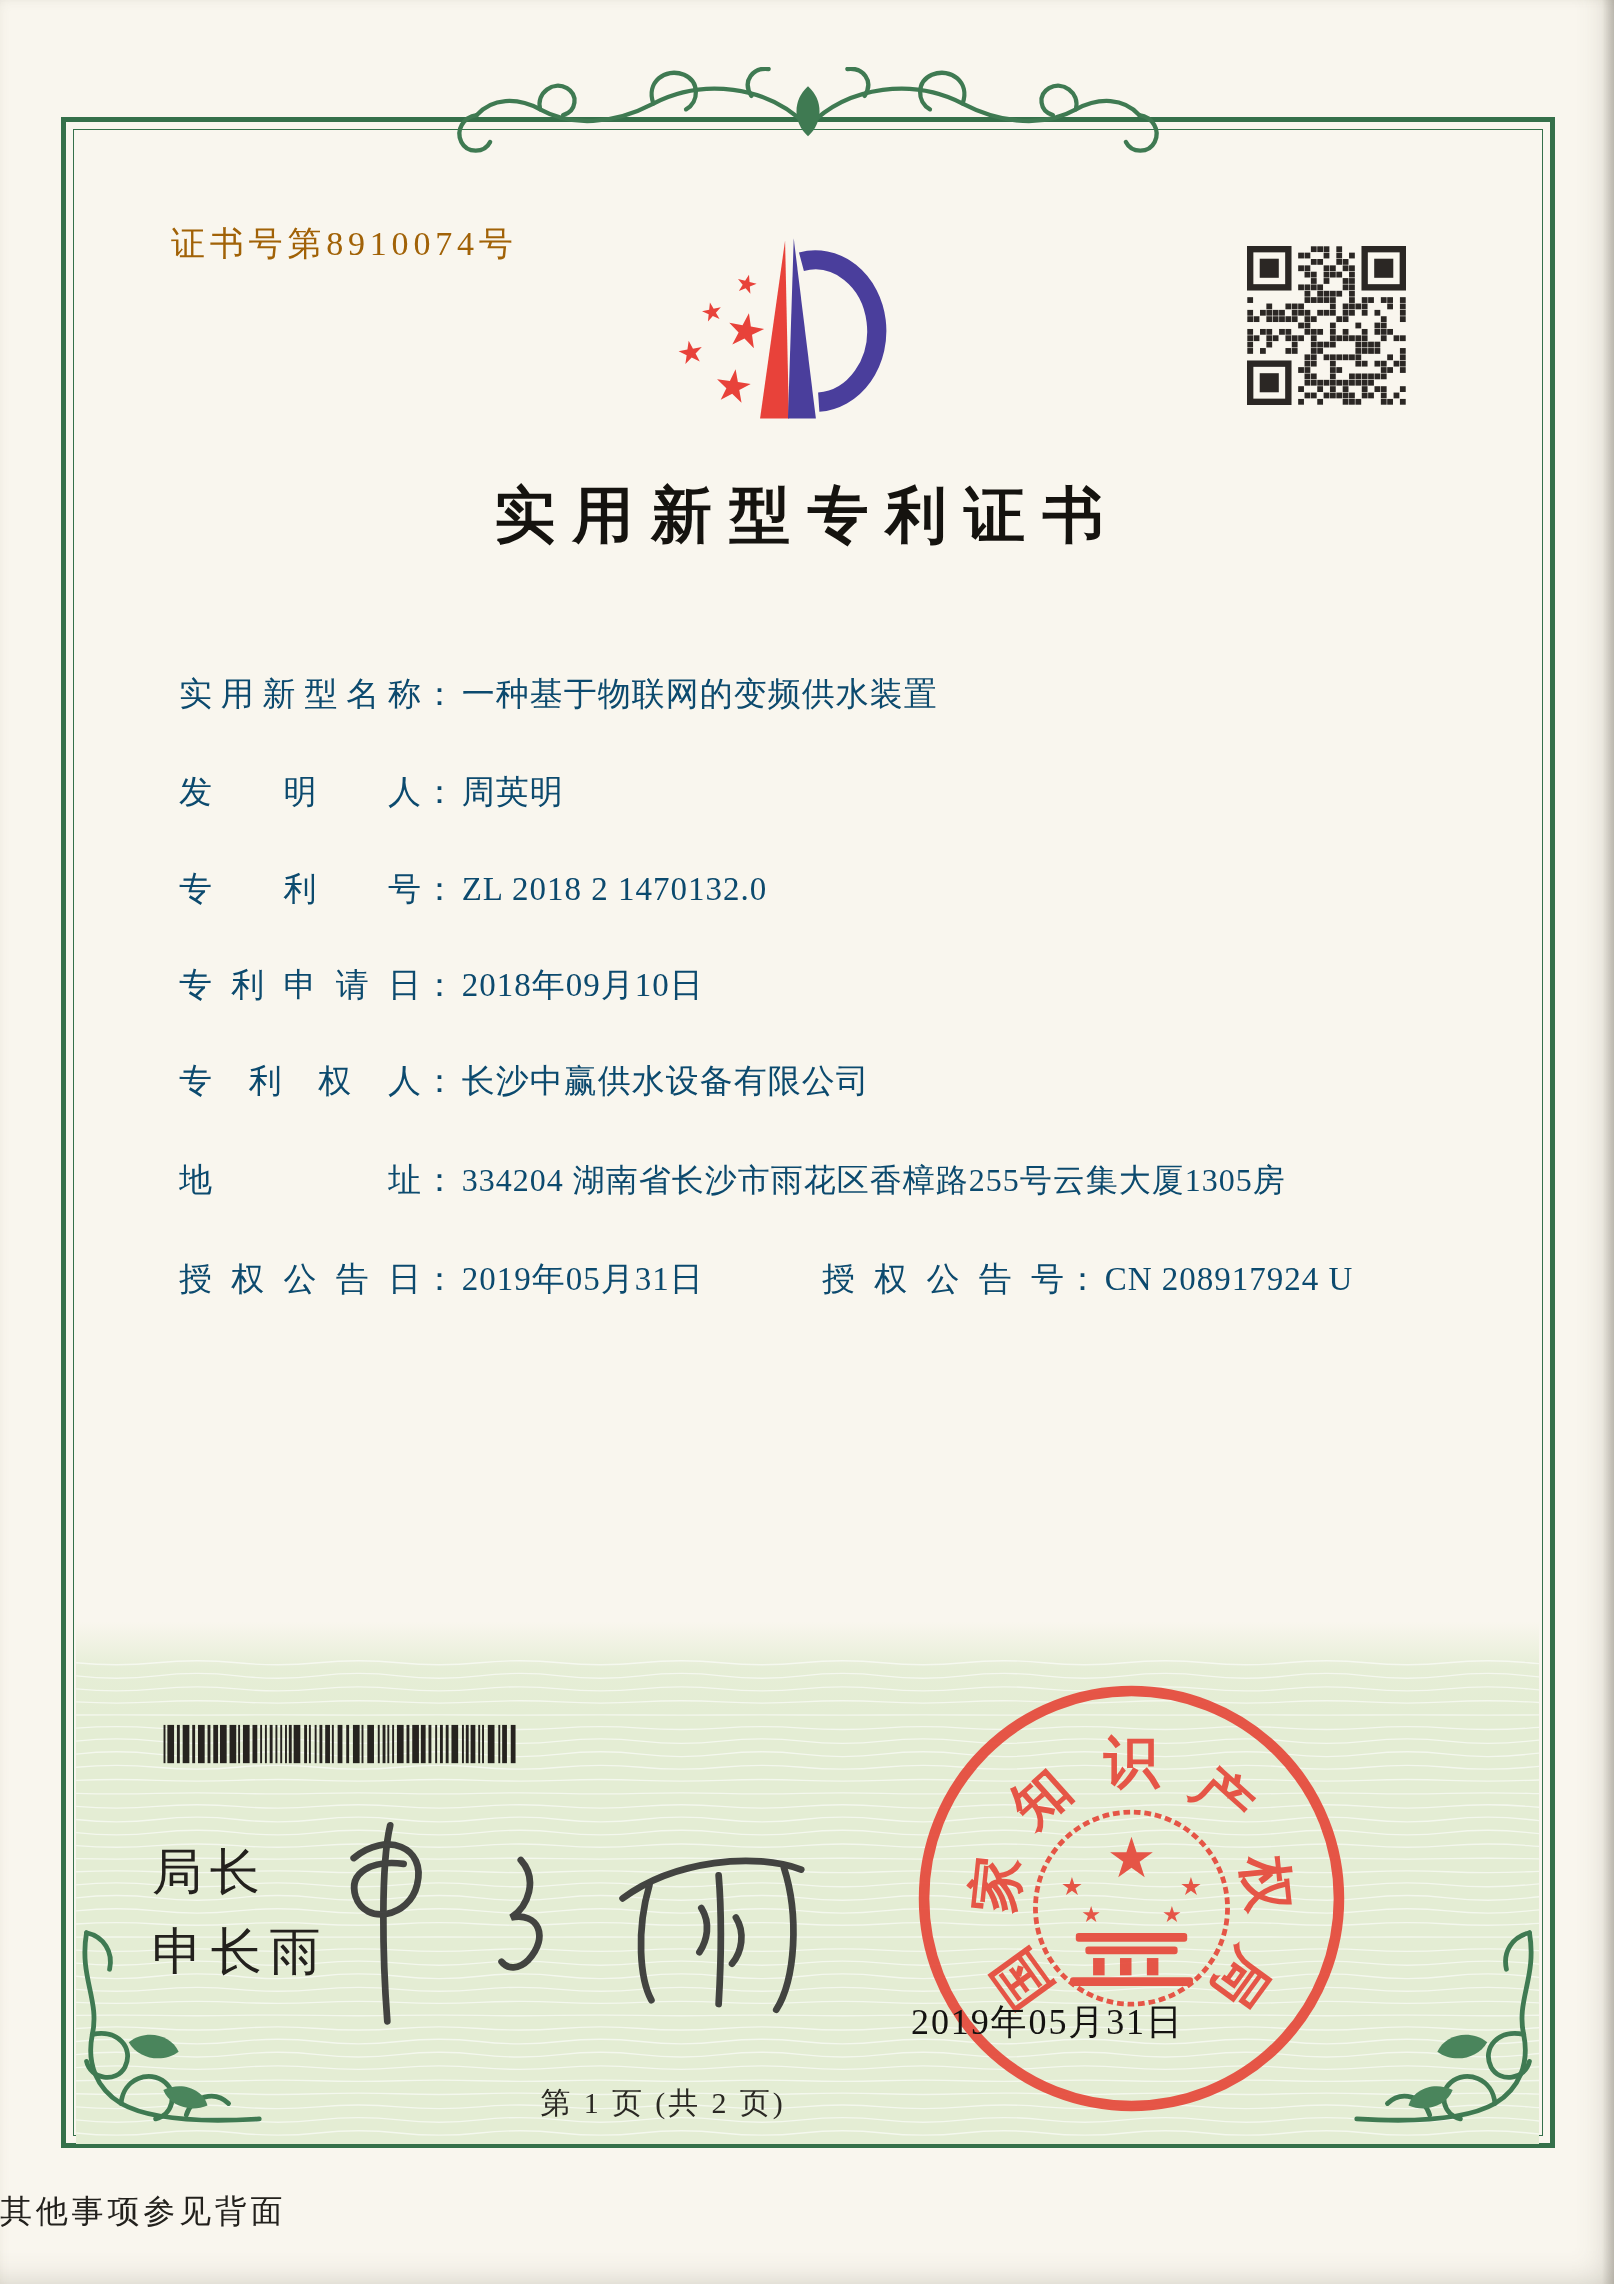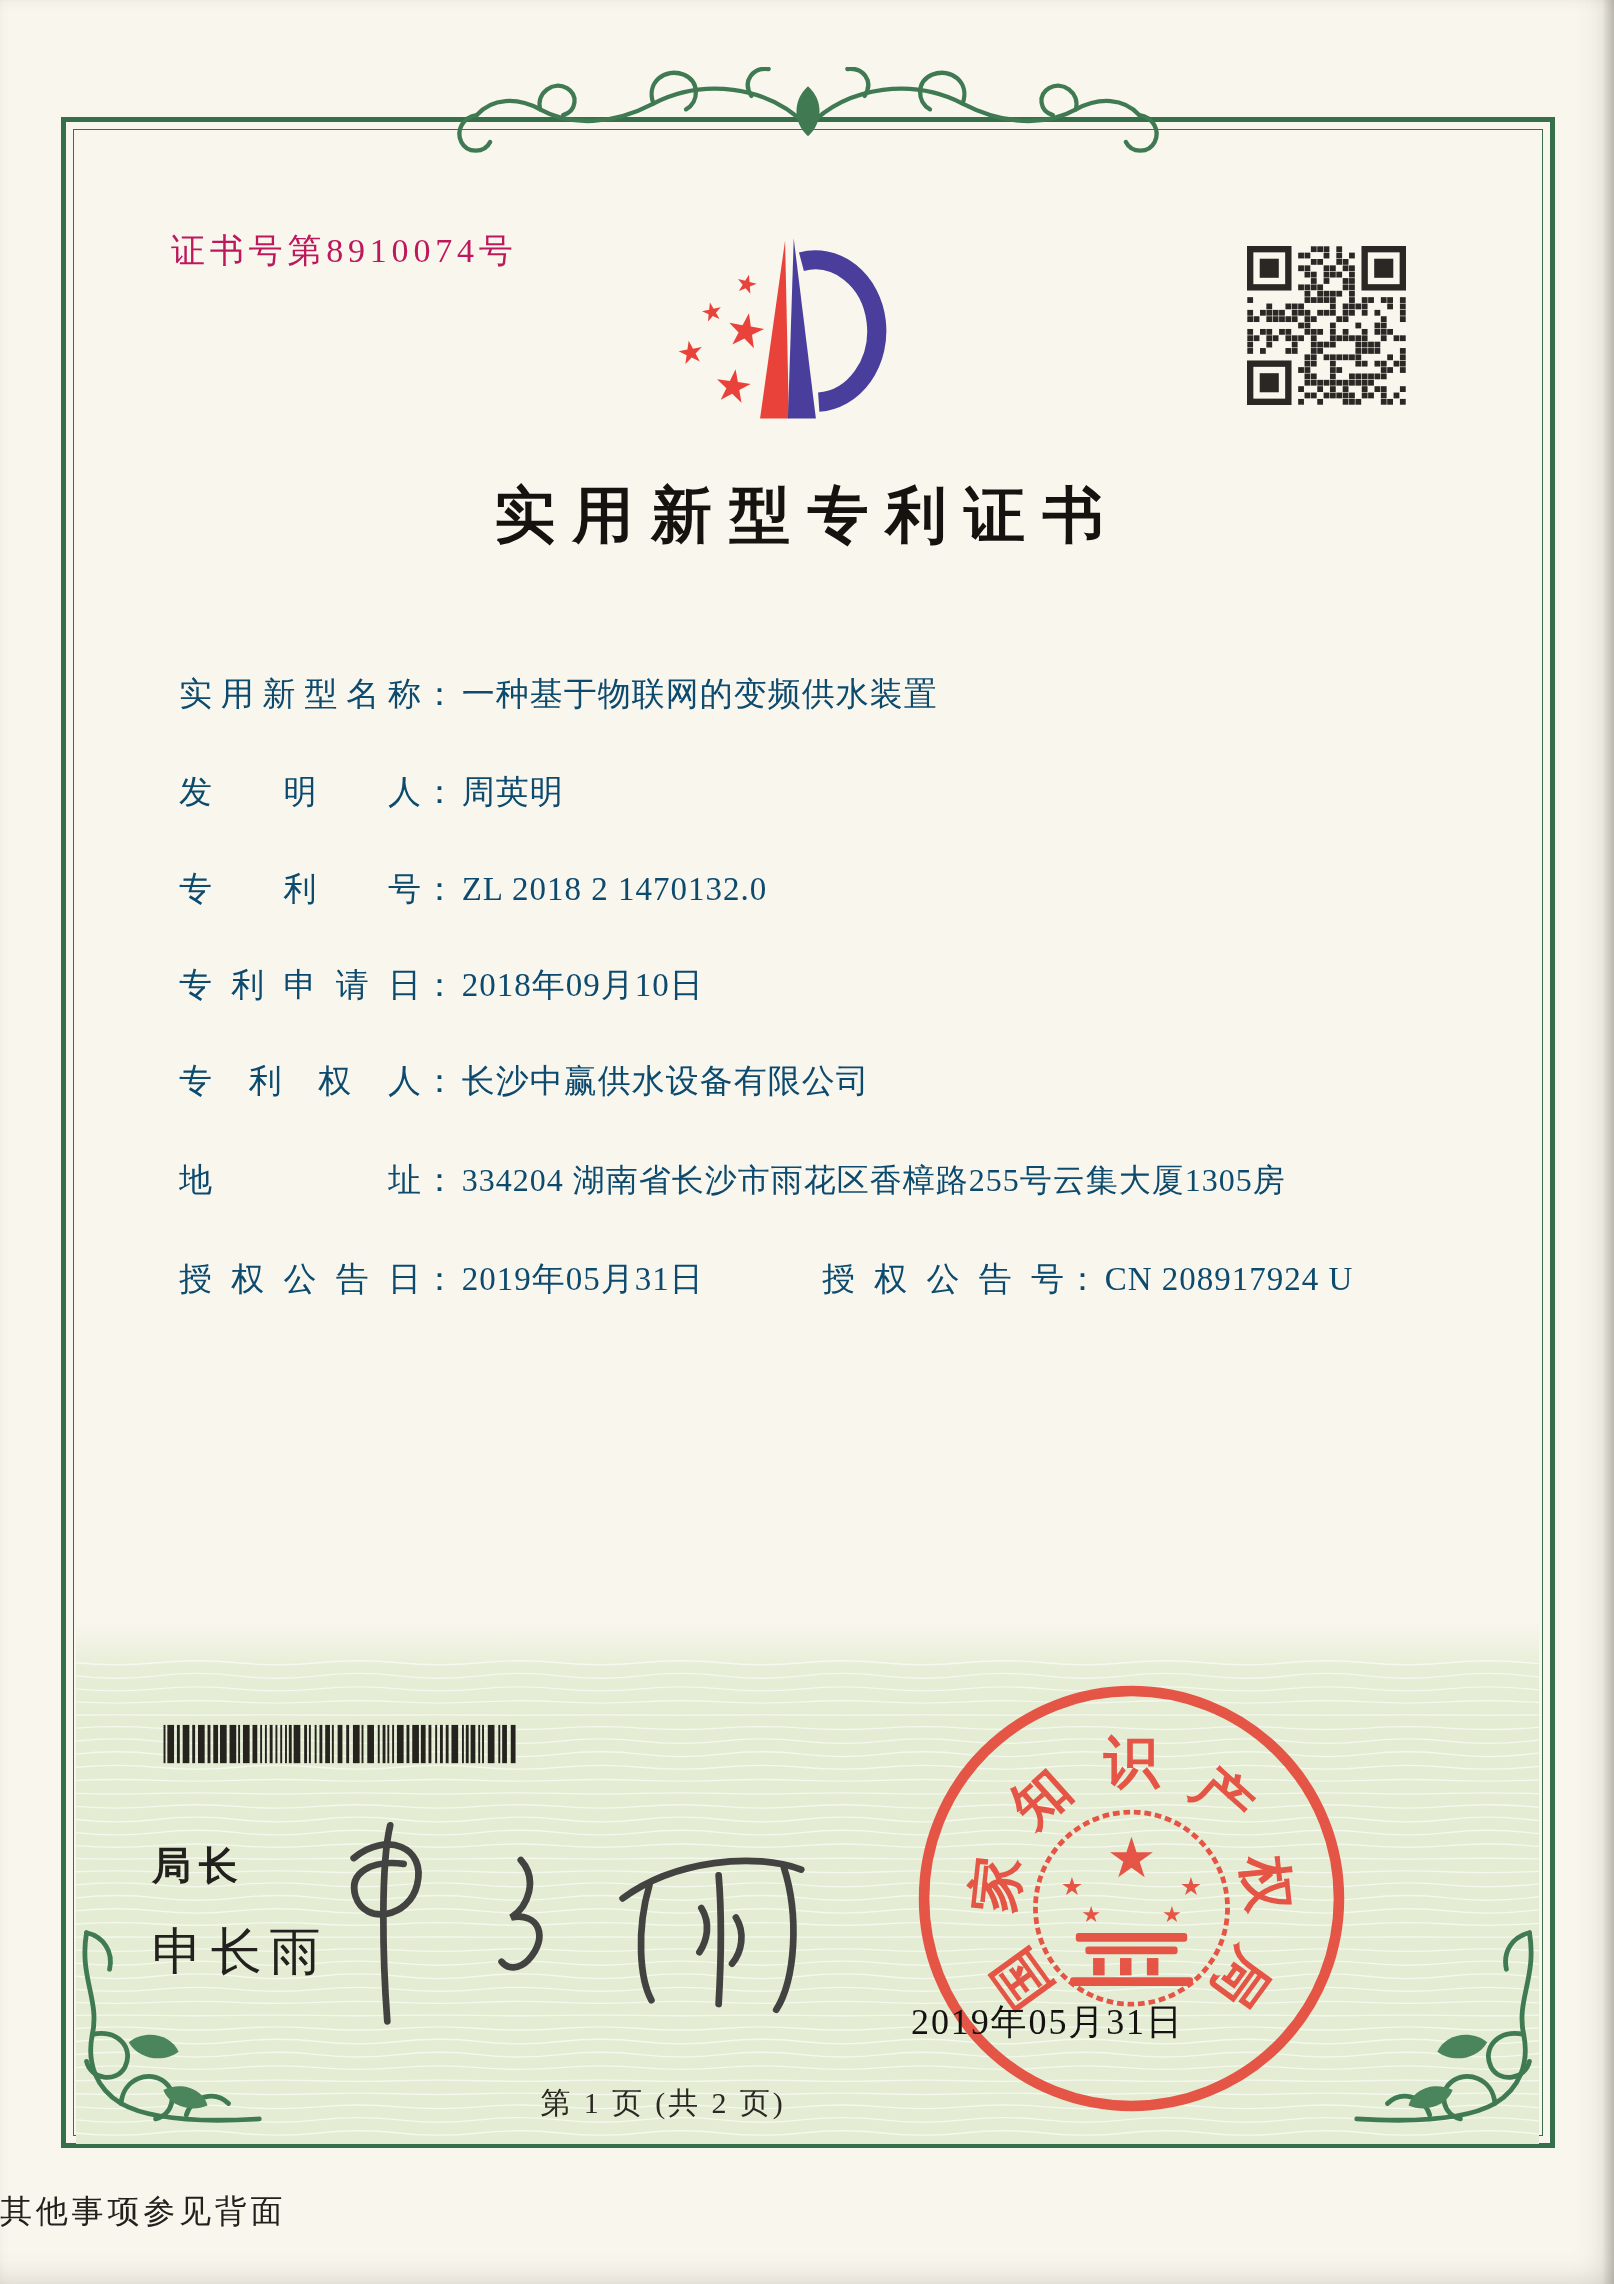--- a/index.html
+++ b/index.html
@@ -13,42 +13,42 @@
   
   .frame{position:absolute;left:61px;top:117px;width:1484px;height:2021px;
          border:5.8px solid #35704a;}
   .frame-inner{position:absolute;inset:6.7px;border:1.9px solid #35704a;}
 
   
   .green-panel{position:absolute;left:76px;top:1622px;width:1463px;height:522px;
         background:linear-gradient(180deg,rgba(228,237,212,0) 0,rgba(228,237,212,.9) 46px,#e4edd4 91px);}
   .green-panel svg{position:absolute;left:0;top:35px;}
 
-  .cert-no{position:absolute;left:171px;top:228px;font-size:34px;letter-spacing:4.8px;color:#be185d;}
+  .cert-no{position:absolute;left:171px;top:221px;font-size:34px;letter-spacing:4.8px;color:#a16207;}
   .title{position:absolute;left:0;top:475px;width:100%;text-align:center;
          font-size:61px;font-weight:700;letter-spacing:17.3px;color:#15130f;}
 
   .logo{position:absolute;left:661px;top:227px;}
   .qr{position:absolute;left:1247px;top:246px;}
 
   .rows{position:absolute;left:179px;top:0;width:1364px;}
   .row{position:absolute;font-size:33px;white-space:nowrap;color:#0c4a6e;}
   .row .lab{display:inline-block;width:242px;text-align:justify;text-align-last:justify;vertical-align:bottom;}
   .row .colon{display:inline-block;margin:0 5.8px 0 1.9px;}
   .row .val{letter-spacing:1px;}
   .row2col{position:absolute;left:643px;top:0;}
 
   .paras{position:absolute;left:179px;top:1332px;width:1268px;font-size:33px;line-height:45px;
          text-align:justify;color:#201e1a;}
   .paras p{margin:0;text-indent:2em;}
   .paras p + p{margin-top:6.7px;}
 
   .barcode{position:absolute;left:161px;top:1723px;}
 
-  .bureau-title{position:absolute;left:152px;top:1839px;font-size:39px;letter-spacing:7.7px;color:#23211d;font-weight:bold;}
+  .bureau-title{position:absolute;left:152px;top:1839px;font-size:50px;letter-spacing:7.7px;color:#23211d;}
   .bureau-name{position:absolute;left:152px;top:1918px;font-size:51px;letter-spacing:7.7px;color:#23211d;}
   .signature{position:absolute;left:298px;top:1804px;}
 
   .seal{position:absolute;left:901px;top:1668px;opacity:.93;}
   .seal-date{position:absolute;left:911px;top:1998px;font-size:36px;letter-spacing:1.9px;color:#141311;}
 
   .page-no{position:absolute;left:0;top:2083px;width:1326px;text-align:center;font-size:30px;letter-spacing:2.9px;color:#2a2823;}
   .back-note{position:absolute;left:0;top:2190px;width:1316px;font-size:32px;letter-spacing:3.8px;color:#23211d;}
 
   .flourish{position:absolute;}

